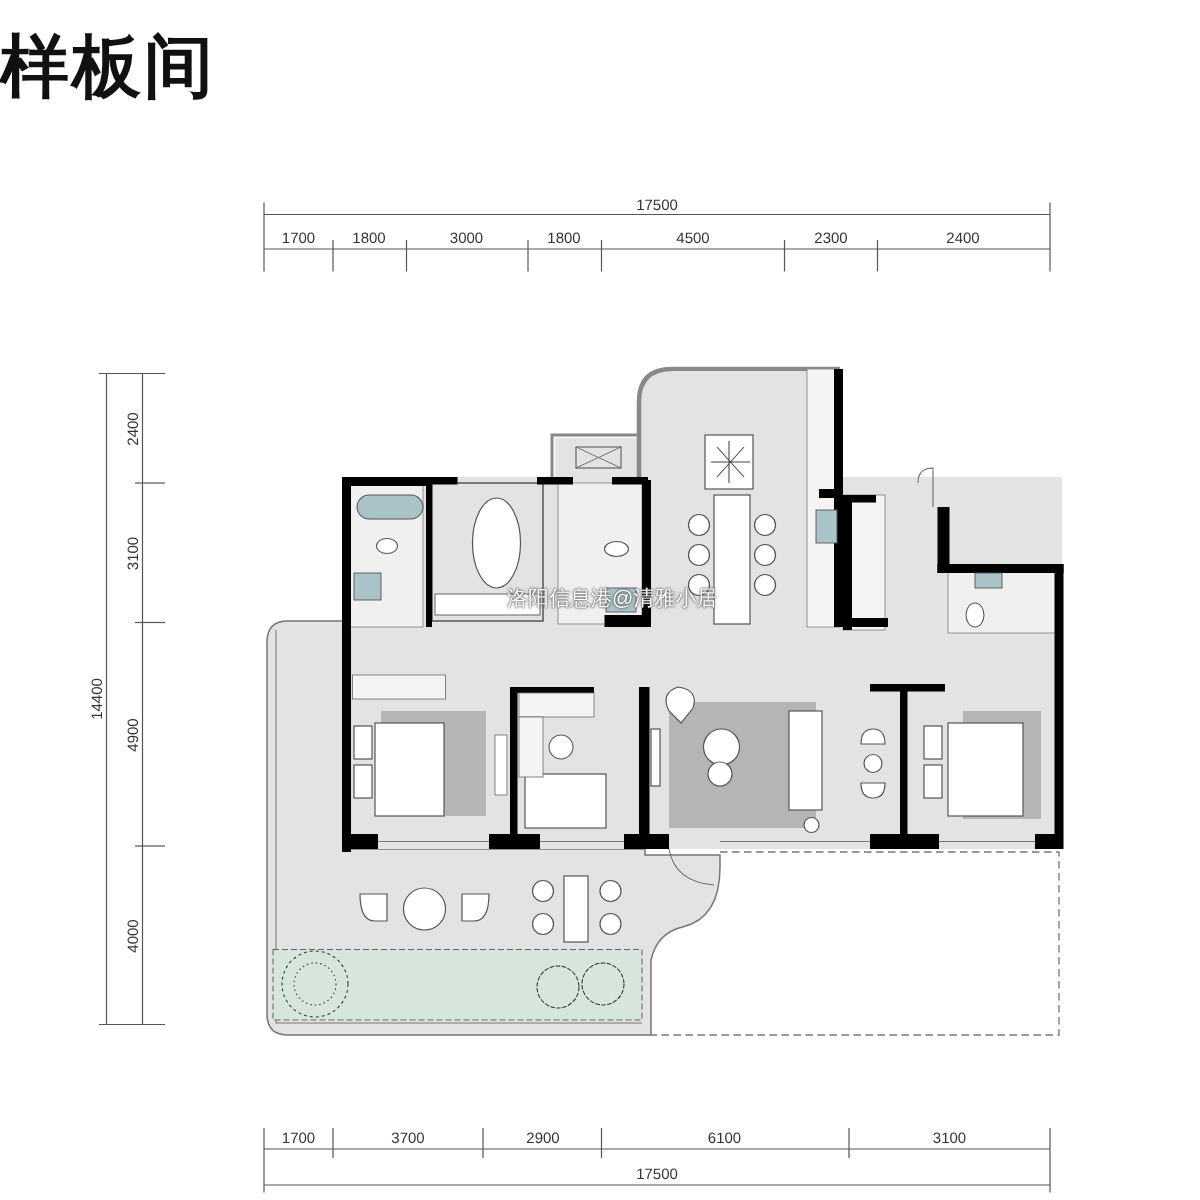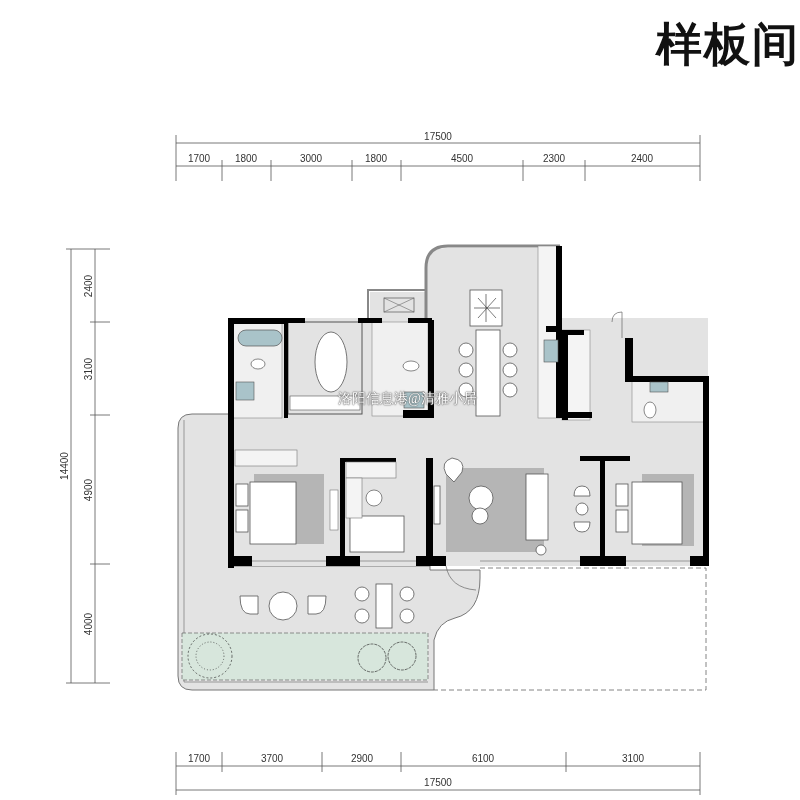--- a/index.html
+++ b/index.html
@@ -1,20 +1,20 @@
 <!DOCTYPE html>
 <html><head>
 <meta charset="utf-8">
 <style>
   html,body{margin:0;padding:0;background:#ffffff;}
   body{width:800px;height:800px;position:relative;overflow:hidden;font-family:"DejaVu Sans",sans-serif;}
-  .title{position:absolute;left:0;top:14px;width:800px;text-align:right;font-size:46px;font-weight:bold;color:#111;letter-spacing:2px;}
+  .title{position:absolute;left:0;top:14px;width:800px;text-align:left;font-size:46px;font-weight:bold;color:#111;letter-spacing:2px;}
   svg{position:absolute;left:0;top:0;}
   .dimtxt{font-family:"Liberation Sans",sans-serif;font-size:10px;fill:#333;}
-  .wm{position:absolute;left:338px;top:390px;font-size:14px;color:#ffffff;text-shadow:0 0 2px #555,0 0 1px #333;font-family:Liberation Serif, serif;}
+  .wm{position:absolute;left:338px;top:390px;font-size:14px;color:#ffffff;text-shadow:0 0 2px #555,0 0 1px #333;font-family:Liberation Sans, sans-serif;}
 </style>
 </head>
 <body>
 
 <div class="title">样板间</div>
 
 <svg width="800" height="800" viewBox="0 0 800 800">
 
   <g stroke="#555" stroke-width="0.8" fill="none">
     <line x1="176" y1="143" x2="700" y2="143"></line>

